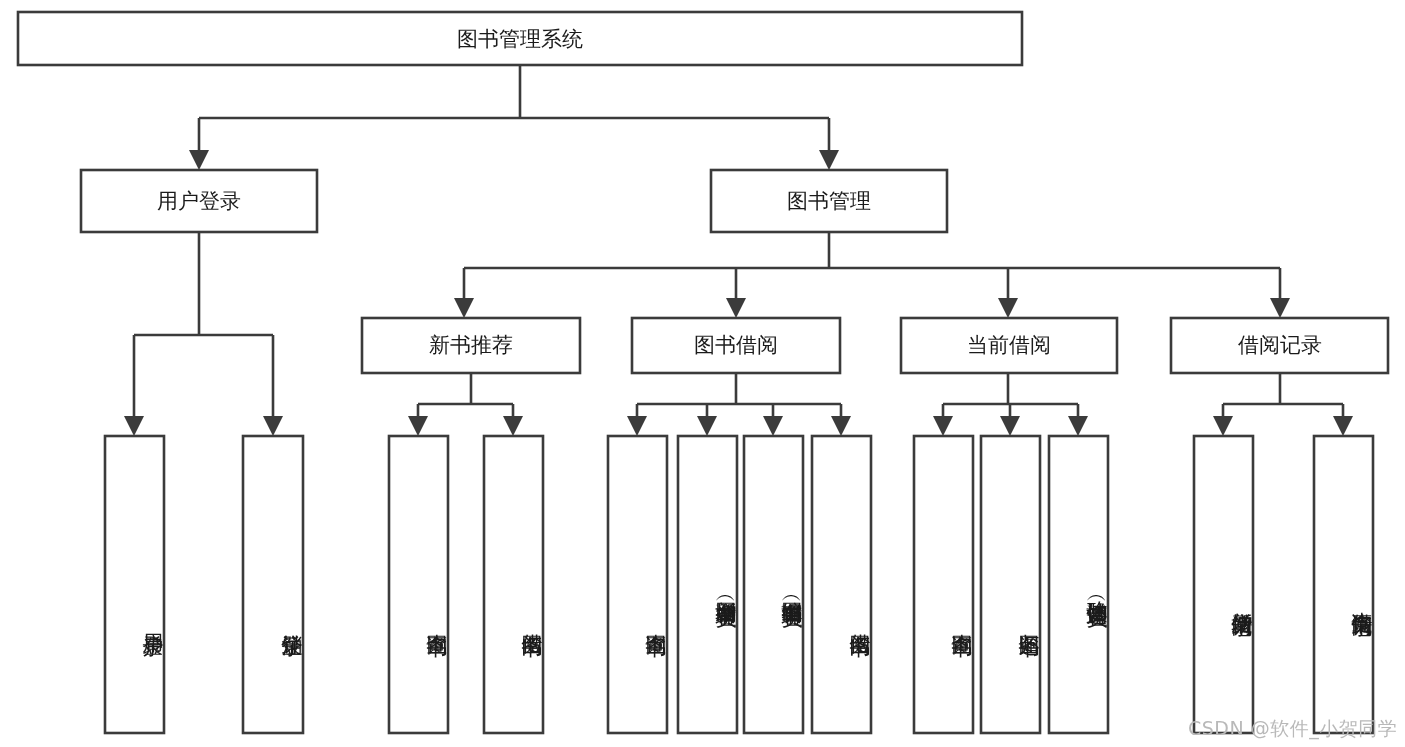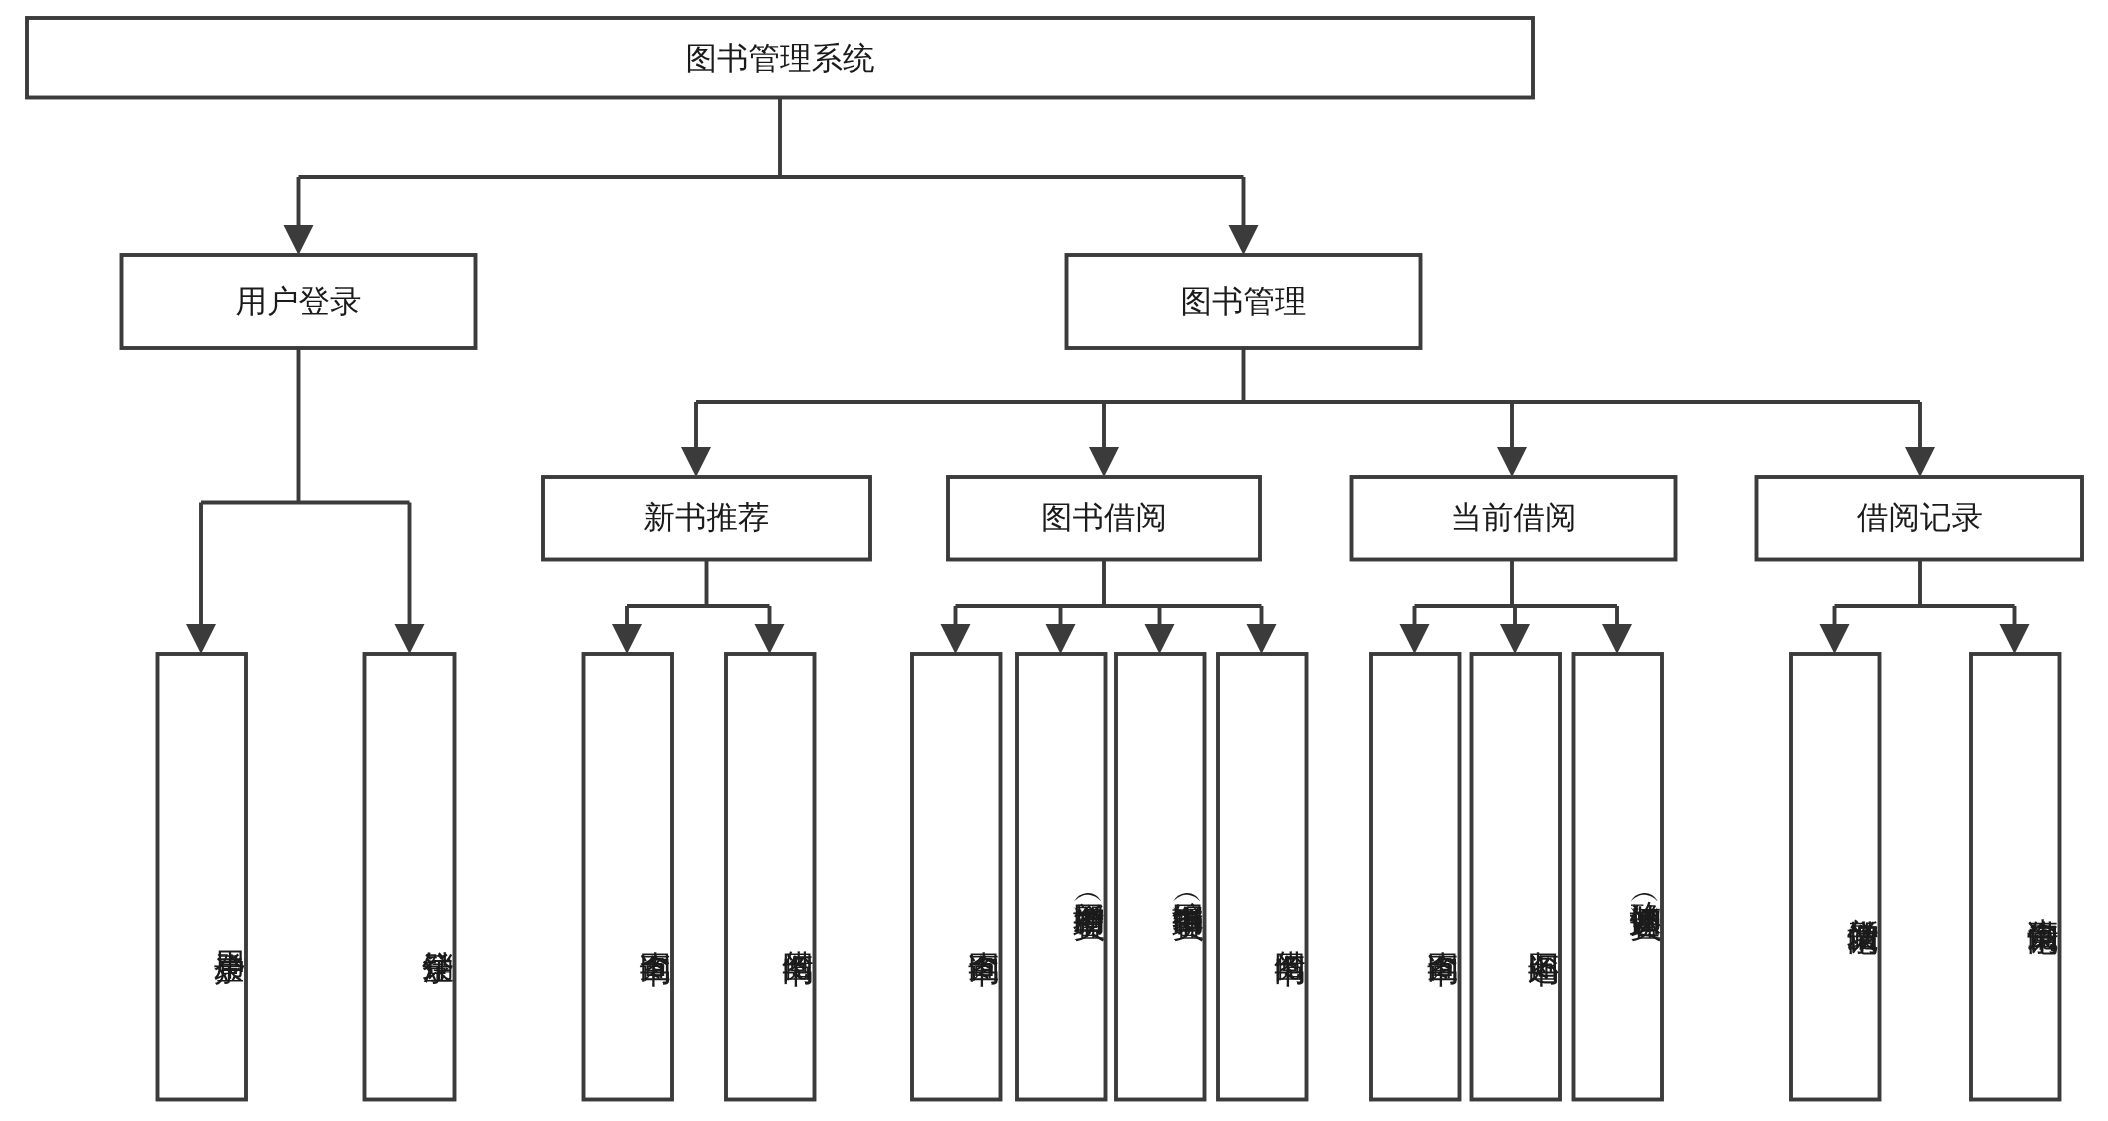--- a/index.html
+++ b/index.html
@@ -223,14 +223,15 @@
   <div class="vlabel" style="left:744px; top:443px; width:59px; height:290px;">编辑图书（管理员）</div>
   <div class="vlabel" style="left:812px; top:505px; width:59px; height:228px;">借阅图书</div>
 
   <div class="vlabel" style="left:914px; top:505px; width:59px; height:228px;">查询图书</div>
   <div class="vlabel" style="left:981px; top:505px; width:59px; height:228px;">归还图书</div>
   <div class="vlabel" style="left:1049px; top:443px; width:59px; height:290px;">确认归还（管理员）</div>
 
   <div class="vlabel" style="left:1194px; top:463px; width:59px; height:270px;">新增借阅记录</div>
   <div class="vlabel" style="left:1314px; top:463px; width:59px; height:270px;">查询借阅记录</div>
 
+  <div class="watermark" style="left:1188px; top:716px;">CSDN @软件_小贺同学</div>
 
 </div>
 
 </body></html>

